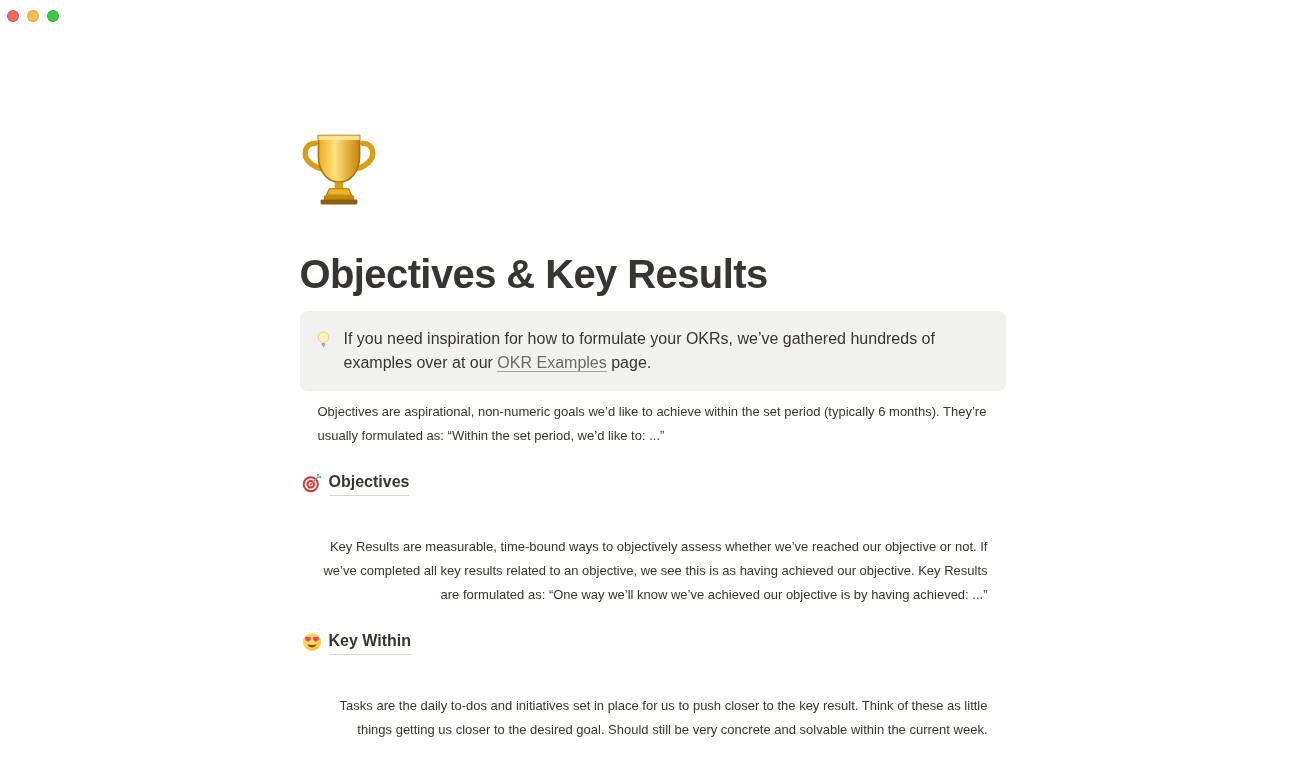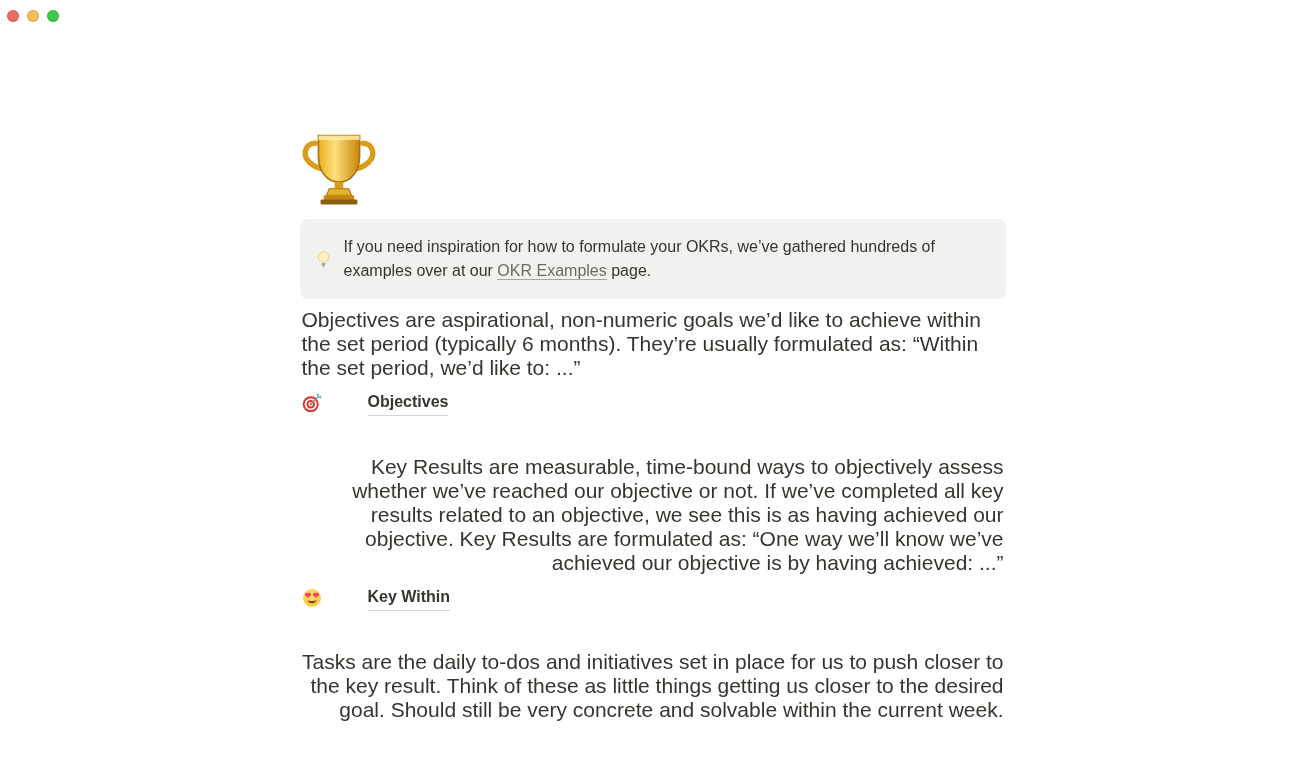--- a/index.html
+++ b/index.html
@@ -48,59 +48,58 @@
     cursor: text;
   }
 
   
   .callout {
     margin-top: 13px;
     background: #F1F1EF;
     border-radius: 8px;
     padding: 16px 16px 16px 12px;
     display: flex;
-    align-items: center;
+    align-items: flex-start;
   }
   .callout-icon {
     width: 24px; height: 24px;
     flex: 0 0 auto;
     display: flex; align-items: center; justify-content: center;
     margin-right: 8px;
   }
   .callout-text {
     font-size: 16px;
     line-height: 24px;
     cursor: text;
   }
   .inline-link {
     color: #6B6A66;
     border-bottom: 1px solid rgba(55,53,47,0.4);
     cursor: pointer;
   }
 
   
   .para {
-    font-size: 21px;
+    font-size: 13px;
     line-height: 24px;
-    margin: 0;
+    margin: 16px;
     padding: 3px 2px;
     cursor: text;
   }
   .para-first { margin-top: 6px; }
   .para-spaced { margin-top: 32px; text-align: right; }
 
   .page-link-block {
     margin-top: 4px;
     padding: 3px 2px;
   }
   .page-link {
     display: inline-flex;
     align-items: center;
     cursor: pointer;
-    gap: 39px;
   }
   .page-link .pl-icon {
     width: 21px; height: 21px;
     display: flex; align-items: center; justify-content: center;
     margin-right: 6px;
   }
   .page-link .pl-label {
     font-size: 16px;
     font-weight: 600;
     line-height: 24px;
@@ -133,20 +132,21 @@
       <path d="M58 14 C68 14 70 26 63 32 C59 35.5 54 37.5 50 37.5" fill="none" stroke="#D89E1B" stroke-width="5" stroke-linecap="round"></path>
       <path d="M17 7 H55 V26 C55 40 47 50 36 50 C25 50 17 40 17 26 Z" fill="url(#goldg)" stroke="#A8750E" stroke-width="1.5"></path>
       <path d="M17 7 H55 V11 H17 Z" fill="#FFEBA0" opacity="0.85"></path>
       <rect x="32" y="50" width="8" height="6" fill="#D89E1B"></rect>
       <path d="M27 56 H45 L47.5 62 H24.5 Z" fill="#E7B42C" stroke="#A8750E" stroke-width="1"></path>
       <rect x="22" y="62" width="28" height="5" rx="1" fill="#C8860D"></rect>
       <rect x="19" y="66" width="34" height="4.5" rx="1.2" fill="#8C5E14"></rect>
     </svg>
   </div>
 
+  <h1 class="page-title">Objectives &amp; Key Results</h1>
 
   <div class="callout">
     <div class="callout-icon">
       <svg width="19" height="19" viewBox="0 0 24 24" aria-hidden="true">
         <circle cx="12" cy="9" r="6.6" fill="#FFF2BD" stroke="#E3CF7E" stroke-width="1.2"></circle>
         <path d="M9.6 14.6 h4.8 v2 h-4.8 z" fill="#E4E0D8"></path>
         <rect x="9.7" y="16.4" width="4.6" height="3.6" rx="1.2" fill="#A9A49B"></rect>
         <path d="M11 20.2 h2 l-0.5 1.4 h-1 z" fill="#8F8B84"></path>
       </svg>
     </div>

